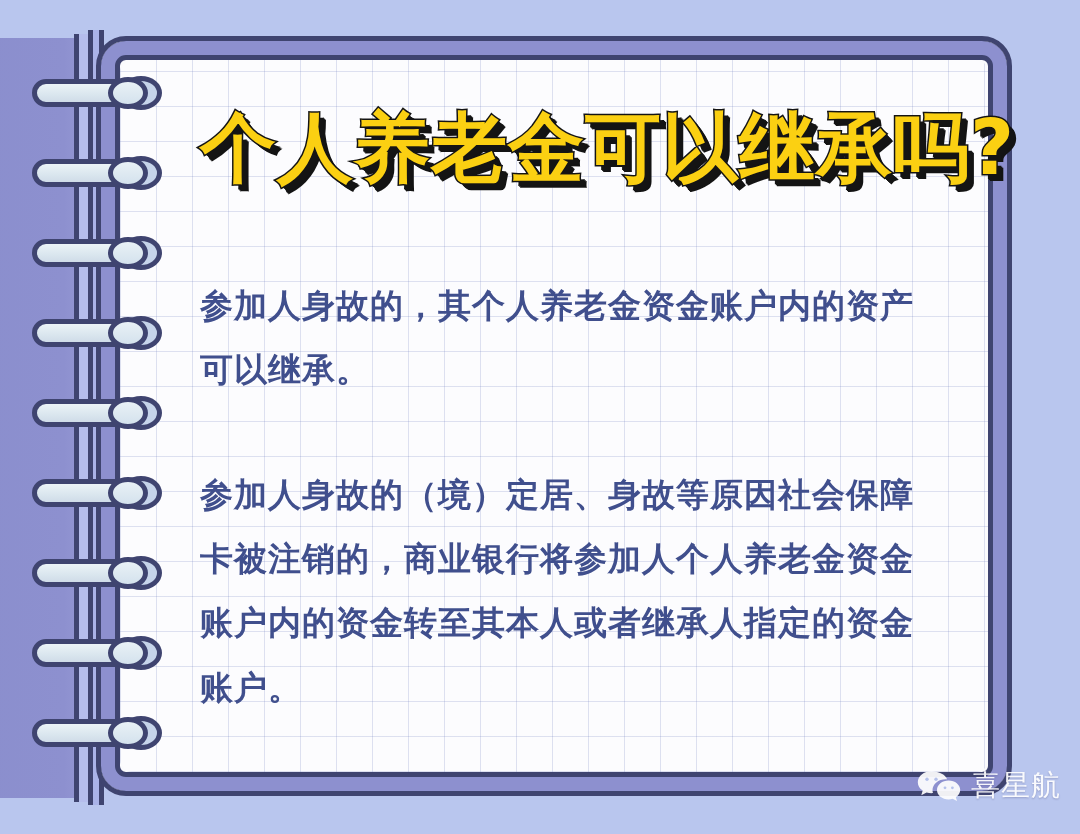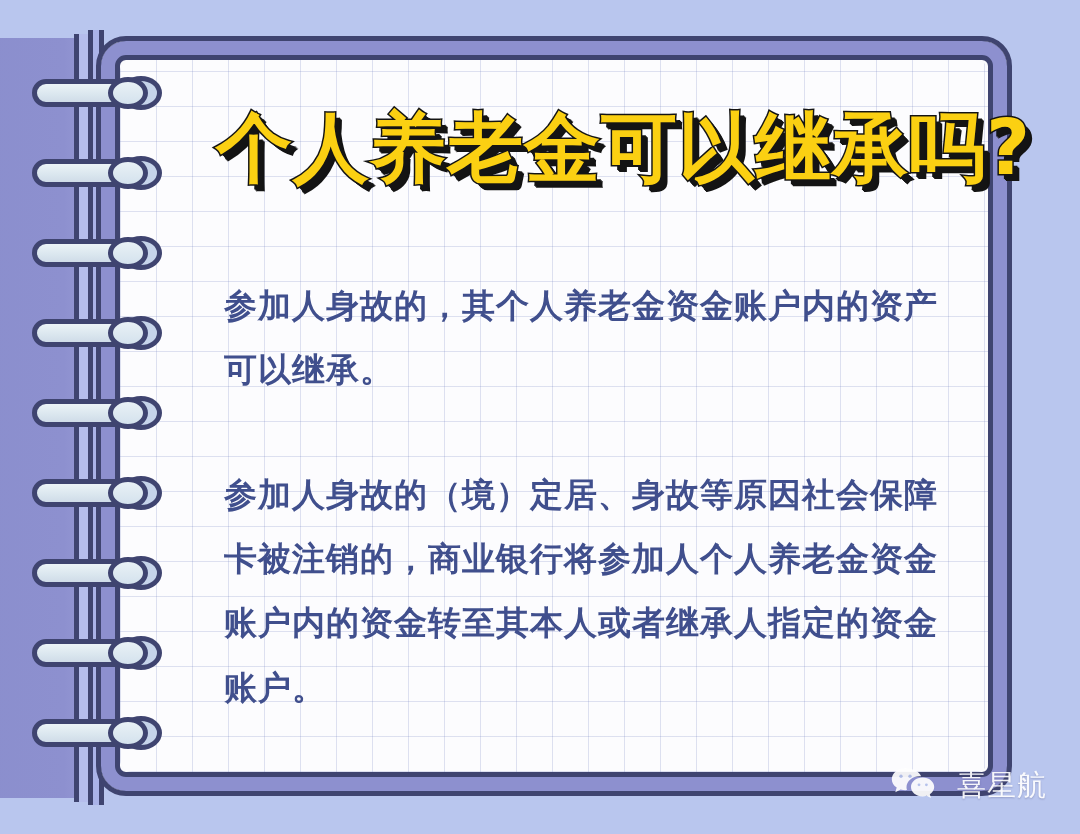--- a/index.html
+++ b/index.html
@@ -132,21 +132,21 @@
     height: 32px;
     background: linear-gradient(180deg,#e9f1f6 0%,#d4e2ed 100%);
     border: 5px solid #3f4470;
     border-radius: 50%;
     box-sizing: border-box;
   }
 
   
   .content {
     position: absolute;
-    left: 216px;
+    left: 200px;
     top: 110px;
     width: 740px;
   }
 
   
   .headline {
     font-family: "DejaVu Sans", "Liberation Sans", sans-serif;
     font-weight: bold;
     font-size: 76px;
     line-height: 1.0;
@@ -163,33 +163,33 @@
   }
 
   
   .para {
     font-family: "DejaVu Sans", "Liberation Sans", sans-serif;
     font-weight: bold;
     font-size: 33px;
     line-height: 1.95;
     color: #404f8d;
     letter-spacing: 1px;
-    margin: 8px;
+    margin: 0;
   }
   .para-1 { margin-top: 88px; }
   .para-2 { margin-top: 60px; }
 
   
   .watermark {
     position: absolute;
-    left: 890px;
+    left: 916px;
     top: 766px;
     display: flex;
-    align-items: flex-start;
-    gap: 21px;
+    align-items: center;
+    gap: 9px;
     opacity: .92;
   }
   .wechat-icon {
     position: relative;
     width: 46px;
     height: 34px;
   }
   .wm-text {
     font-family: "DejaVu Sans", "Liberation Sans", sans-serif;
     font-size: 29px;

